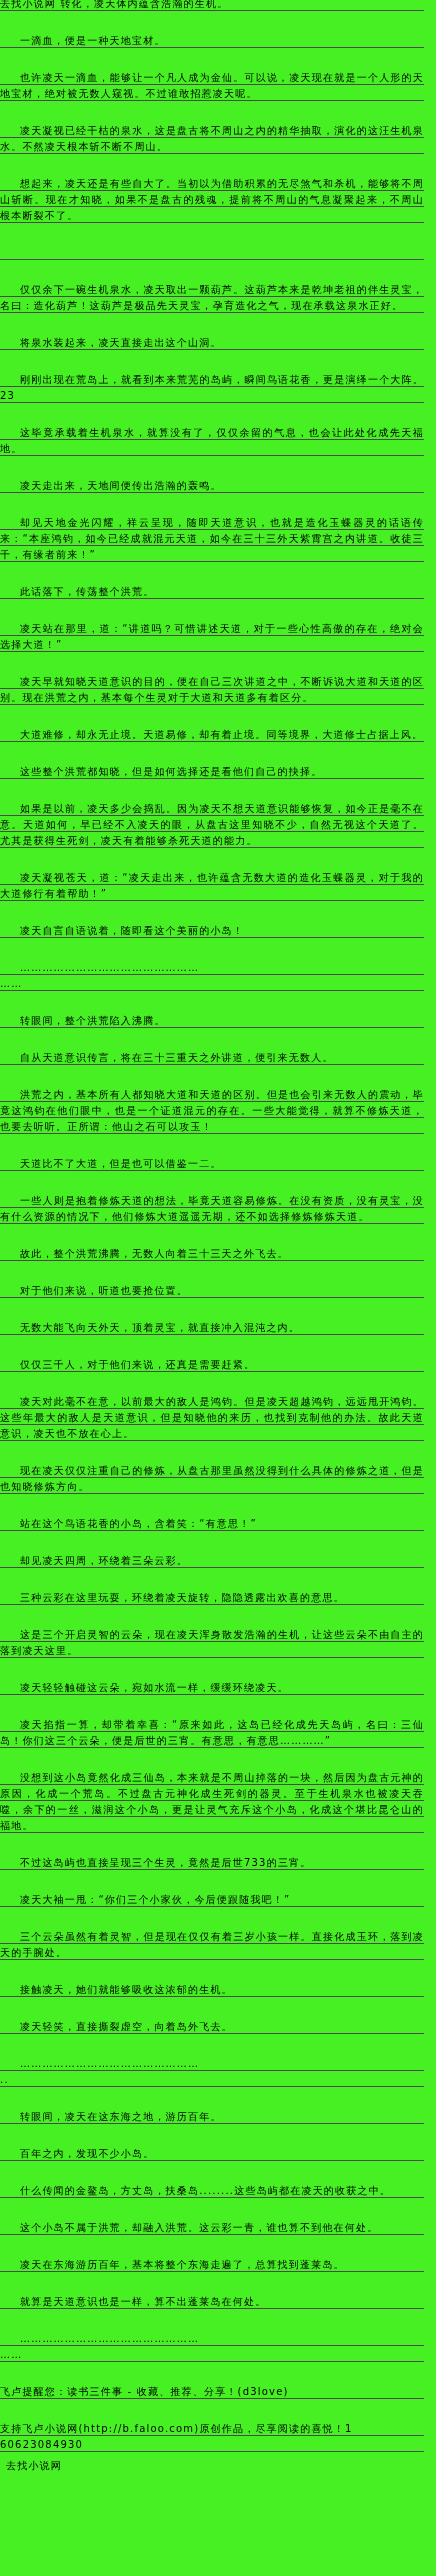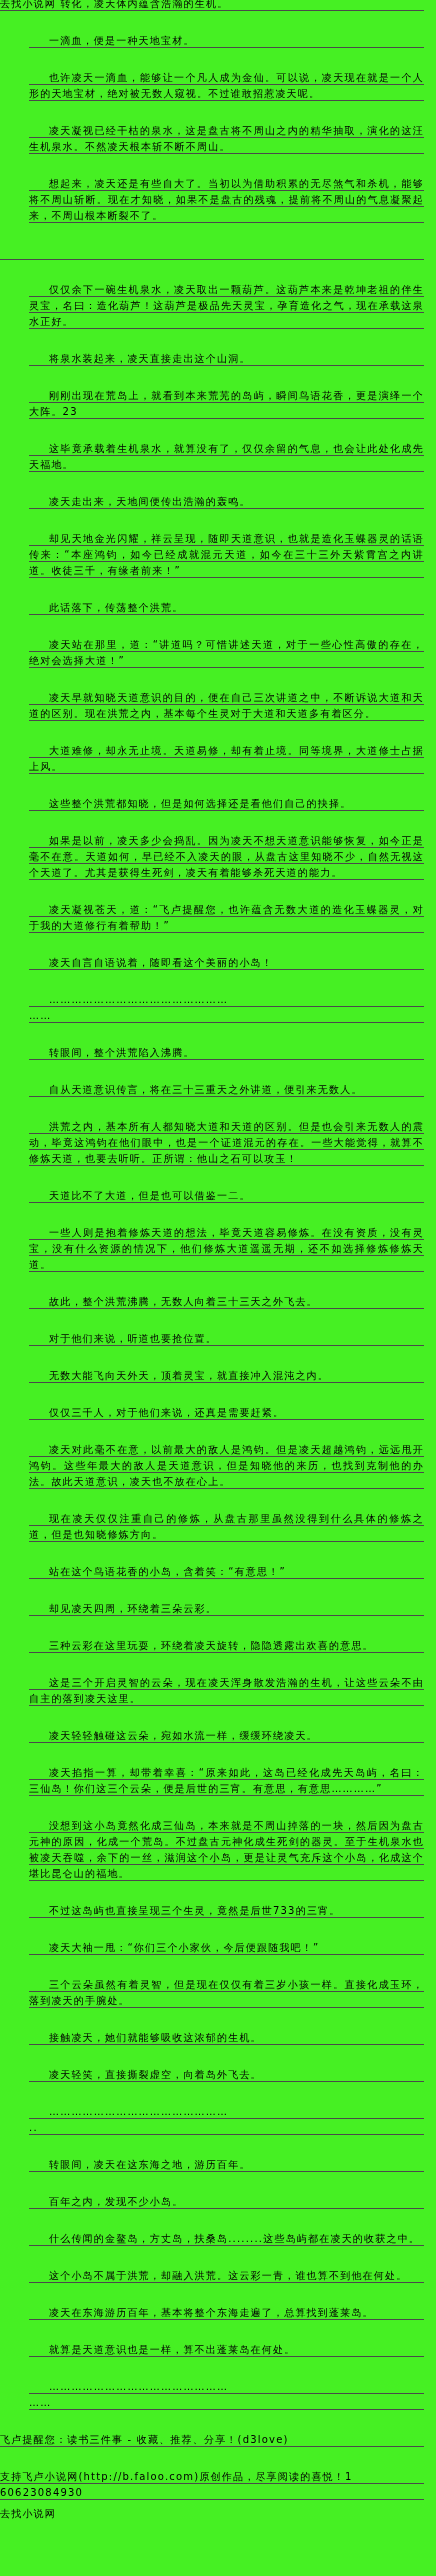--- a/index.html
+++ b/index.html
@@ -25,25 +25,25 @@
     white-space: pre-line;
     word-break: break-all;
     
     background-image: repeating-linear-gradient(
       to bottom,
       transparent 0px, transparent 14.3px,
       #4a4a4a 14.3px, #4a4a4a 15px,
       transparent 15px, transparent 16px
     );
   }
-  .para.indent { text-indent: 2em; margin-left: 29px; }
+  .para.indent { text-indent: 2em; }
   .para.no-rule { background-image: none; }
   .para.blank { height: 16px; }
   .para.first { margin-top: -3.7px; }
-  .para.tight { margin-top: -16px; margin-bottom: 0; }
+  .para.tight { margin-top: -16px; margin-bottom: 0; padding-left: 6px; }
 </style>
 </head>
 <body>
 
 <div class="page">
 
 <div class="para first">去找小说网 转化，凌天体内蕴含浩瀚的生机。</div>
     <div class="para indent">一滴血，便是一种天地宝材。</div>
     <div class="para indent">也许凌天一滴血，能够让一个凡人成为金仙。可以说，凌天现在就是一个人形的天地宝材，绝对被无数人窥视。不过谁敢招惹凌天呢。</div>
     <div class="para indent">凌天凝视已经干枯的泉水，这是盘古将不周山之内的精华抽取，演化的这汪生机泉水。不然凌天根本斩不断不周山。</div>
@@ -54,21 +54,21 @@
     <div class="para indent">刚刚出现在荒岛上，就看到本来荒芜的岛屿，瞬间鸟语花香，更是演绎一个大阵。23</div>
     <div class="para indent">这毕竟承载着生机泉水，就算没有了，仅仅余留的气息，也会让此处化成先天福地。</div>
     <div class="para indent">凌天走出来，天地间便传出浩瀚的轰鸣。</div>
     <div class="para indent">却见天地金光闪耀，祥云呈现，随即天道意识，也就是造化玉蝶器灵的话语传来：“本座鸿钧，如今已经成就混元天道，如今在三十三外天紫霄宫之内讲道。收徒三千，有缘者前来！”</div>
     <div class="para indent">此话落下，传荡整个洪荒。</div>
     <div class="para indent">凌天站在那里，道：“讲道吗？可惜讲述天道，对于一些心性高傲的存在，绝对会选择大道！”</div>
     <div class="para indent">凌天早就知晓天道意识的目的，便在自己三次讲道之中，不断诉说大道和天道的区别。现在洪荒之内，基本每个生灵对于大道和天道多有着区分。</div>
     <div class="para indent">大道难修，却永无止境。天道易修，却有着止境。同等境界，大道修士占据上风。</div>
     <div class="para indent">这些整个洪荒都知晓，但是如何选择还是看他们自己的抉择。</div>
     <div class="para indent">如果是以前，凌天多少会捣乱。因为凌天不想天道意识能够恢复，如今正是毫不在意。天道如何，早已经不入凌天的眼，从盘古这里知晓不少，自然无视这个天道了。尤其是获得生死剑，凌天有着能够杀死天道的能力。</div>
-    <div class="para indent">凌天凝视苍天，道：“飞卢提醒您，也许蕴含无数大道的造化玉蝶器灵，对于我的大道修行有着帮助！”</div>
+    <div class="para indent">凌天凝视苍天，道：“凌天走出来，也许蕴含无数大道的造化玉蝶器灵，对于我的大道修行有着帮助！”</div>
     <div class="para indent">凌天自言自语说着，随即看这个美丽的小岛！</div>
     <div class="para indent">…………………………………………
 ……</div>
     <div class="para indent">转眼间，整个洪荒陷入沸腾。</div>
     <div class="para indent">自从天道意识传言，将在三十三重天之外讲道，便引来无数人。</div>
     <div class="para indent">洪荒之内，基本所有人都知晓大道和天道的区别。但是也会引来无数人的震动，毕竟这鸿钧在他们眼中，也是一个证道混元的存在。一些大能觉得，就算不修炼天道，也要去听听。正所谓：他山之石可以攻玉！</div>
     <div class="para indent">天道比不了大道，但是也可以借鉴一二。</div>
     <div class="para indent">一些人则是抱着修炼天道的想法，毕竟天道容易修炼。在没有资质，没有灵宝，没有什么资源的情况下，他们修炼大道遥遥无期，还不如选择修炼修炼天道。</div>
     <div class="para indent">故此，整个洪荒沸腾，无数人向着三十三天之外飞去。</div>
     <div class="para indent">对于他们来说，听道也要抢位置。</div>

